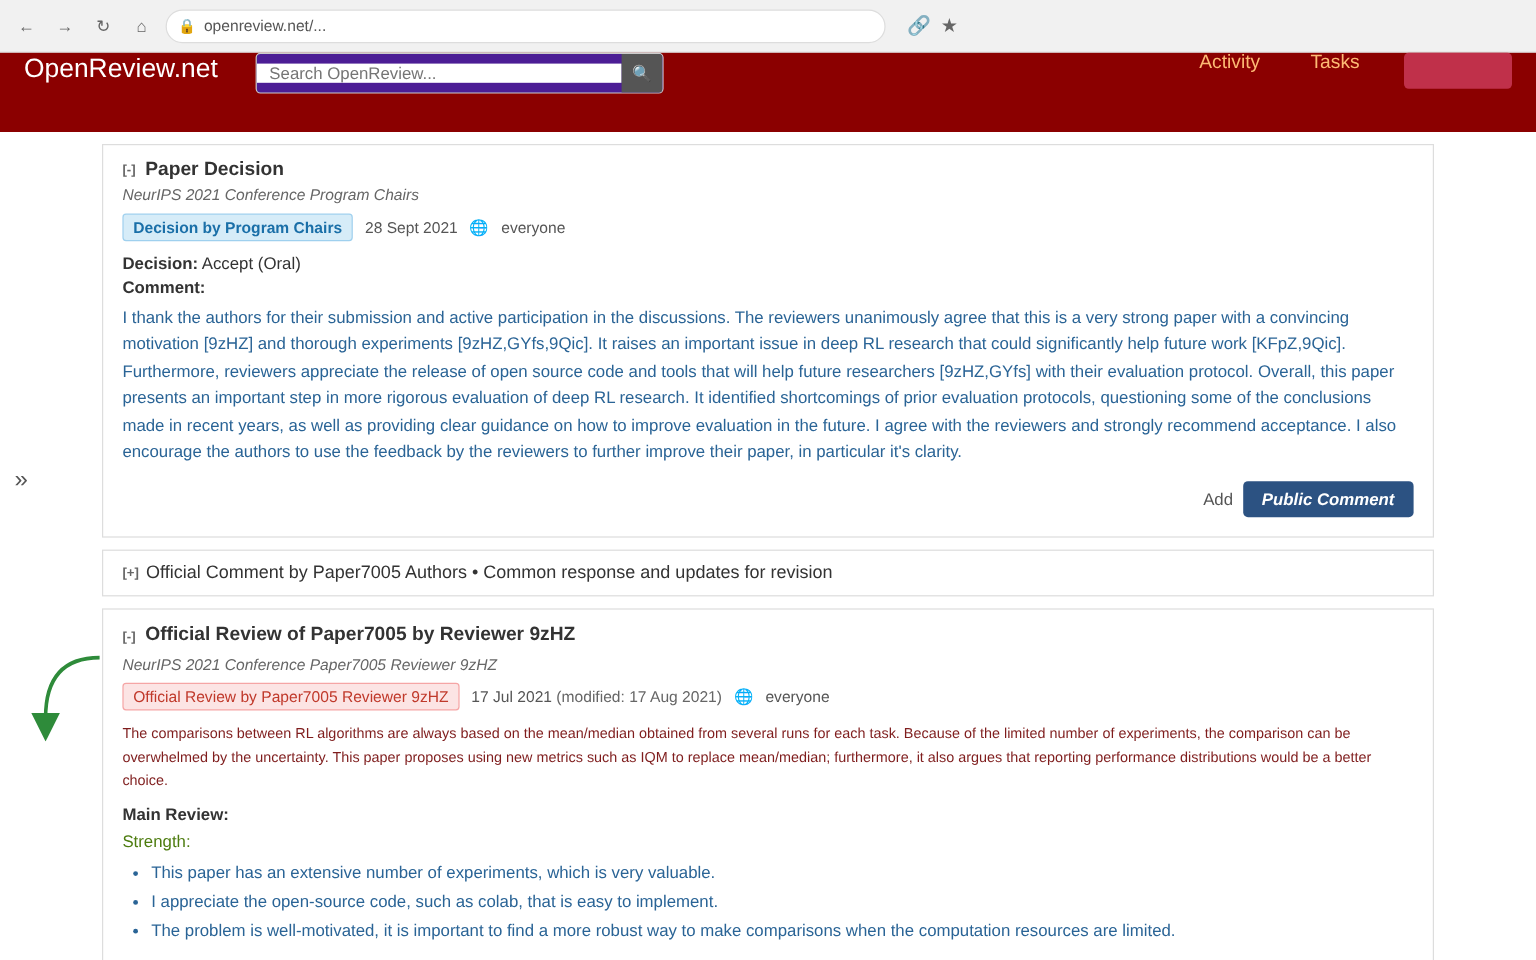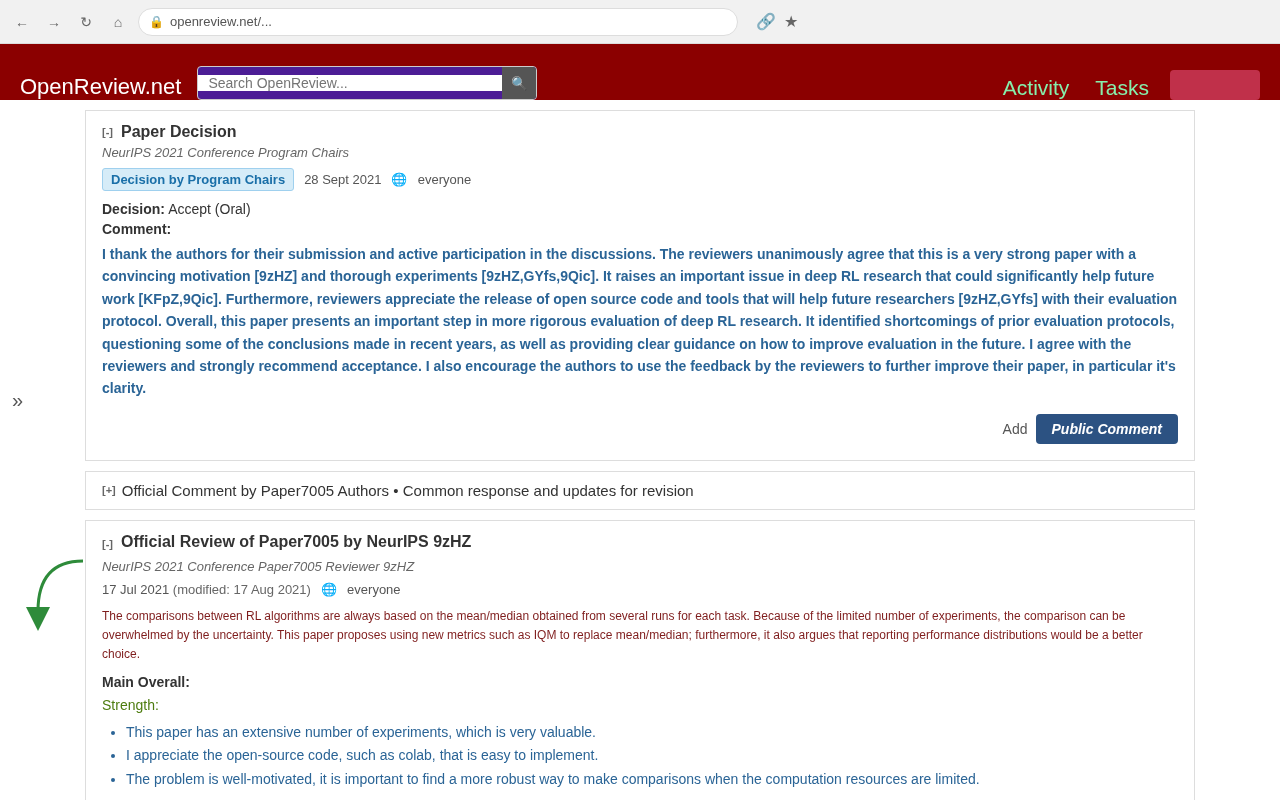--- a/index.html
+++ b/index.html
@@ -40,25 +40,25 @@
       gap: 6px;
       max-width: 600px;
     }
     .lock-icon { color: #333; font-size: 12px; }
     .browser-icons { display: flex; gap: 8px; margin-left: 10px; }
     .browser-icon { font-size: 16px; color: #666; cursor: pointer; }
 
     
     .top-nav {
       background: #8b0000;
-      height: 56px;
-      display: flex;
-      align-items: flex-end;
+      height: 66px;
+      display: flex;
+      align-items: flex-start;
       padding: 0 20px;
-      gap: 16px;
+      gap: 32px;
     }
     .logo {
       font-size: 22px;
       font-weight: bold;
       color: #fff;
     }
     .logo span { font-weight: normal; }
     .search-bar {
       flex: 0 0 340px;
       height: 34px;
@@ -81,22 +81,22 @@
       background: #555;
       border: none;
       width: 34px;
       height: 34px;
       display: flex; align-items: center; justify-content: center;
       cursor: pointer;
       color: #fff;
     }
     .nav-spacer { flex: 1; }
     .nav-link {
-      color: #86efac;
-      font-size: 21px;
+      color: #fdba74;
+      font-size: 16px;
       cursor: pointer;
       padding: 0 5px;
     }
     .nav-avatar {
       width: 90px;
       height: 30px;
       background: #c0304a;
       border-radius: 4px;
     }
 
@@ -164,21 +164,20 @@
     .meta-globe { font-size: 13px; color: #555; }
     .meta-everyone { font-size: 13px; color: #555; }
 
     .decision-line { margin-bottom: 4px; font-size: 14px; }
     .decision-label { font-weight: bold; text-align: right; }
     .comment-label { font-weight: bold; font-size: 14px; margin-bottom: 6px; }
     .comment-text {
       font-size: 14px;
       line-height: 1.6;
       color: #2a6496;
-      font-weight: bold;
     }
 
     .add-comment-row {
       display: flex;
       justify-content: flex-end;
       align-items: center;
       gap: 8px;
       margin-top: 14px;
     }
     .add-label { font-size: 14px; color: #555; }
@@ -342,35 +341,36 @@
             <marker id="arrowhead" markerWidth="8" markerHeight="8" refX="4" refY="4" orient="auto">
               <path d="M0,0 L8,4 L0,8 Z" fill="#2e8b3a"></path>
             </marker>
           </defs>
           <path d="M 65 10 Q 20 10 20 60 L 20 68" stroke="#2e8b3a" stroke-width="3" fill="none" marker-end="url(#arrowhead)"></path>
         </svg>
       </div>
 
       <div class="section-header-row" style="margin-bottom:4px;">
         <span class="toggle-btn">[-]</span>
-        <span class="review-title">Official Review of Paper7005 by NeurIPS 9zHZ</span>
+        <span class="review-title">Official Review of Paper7005 by Reviewer 9zHZ</span>
       </div>
       <div class="section-subtitle">NeurIPS 2021 Conference Paper7005 Reviewer 9zHZ</div>
       <div class="meta-row">
+        <span class="tag-pink">Official Review by Paper7005 Reviewer 9zHZ</span>
         <span class="meta-date">
           <span>17 Jul 2021</span>
           <span style="color:#666;">(modified: 17 Aug 2021)</span>
         </span>
         <span class="meta-globe">🌐</span>
         <span class="meta-everyone">everyone</span>
       </div>
 
       <div class="review-field-text">The comparisons between RL algorithms are always based on the mean/median obtained from several runs for each task. Because of the limited number of experiments, the comparison can be overwhelmed by the uncertainty. This paper proposes using new metrics such as IQM to replace mean/median; furthermore, it also argues that reporting performance distributions would be a better choice.</div>
 
-      <div class="review-field-label">Main Overall:</div>
+      <div class="review-field-label">Main Review:</div>
       <div class="review-field-plain">Strength:</div>
       <ul class="review-list">
         <li>This paper has an extensive number of experiments, which is very valuable.</li>
         <li>I appreciate the open-source code, such as colab, that is easy to implement.</li>
         <li>The problem is well-motivated, it is important to find a more robust way to make comparisons when the computation resources are limited.</li>
       </ul>
 
     </div>
 
   </div>

